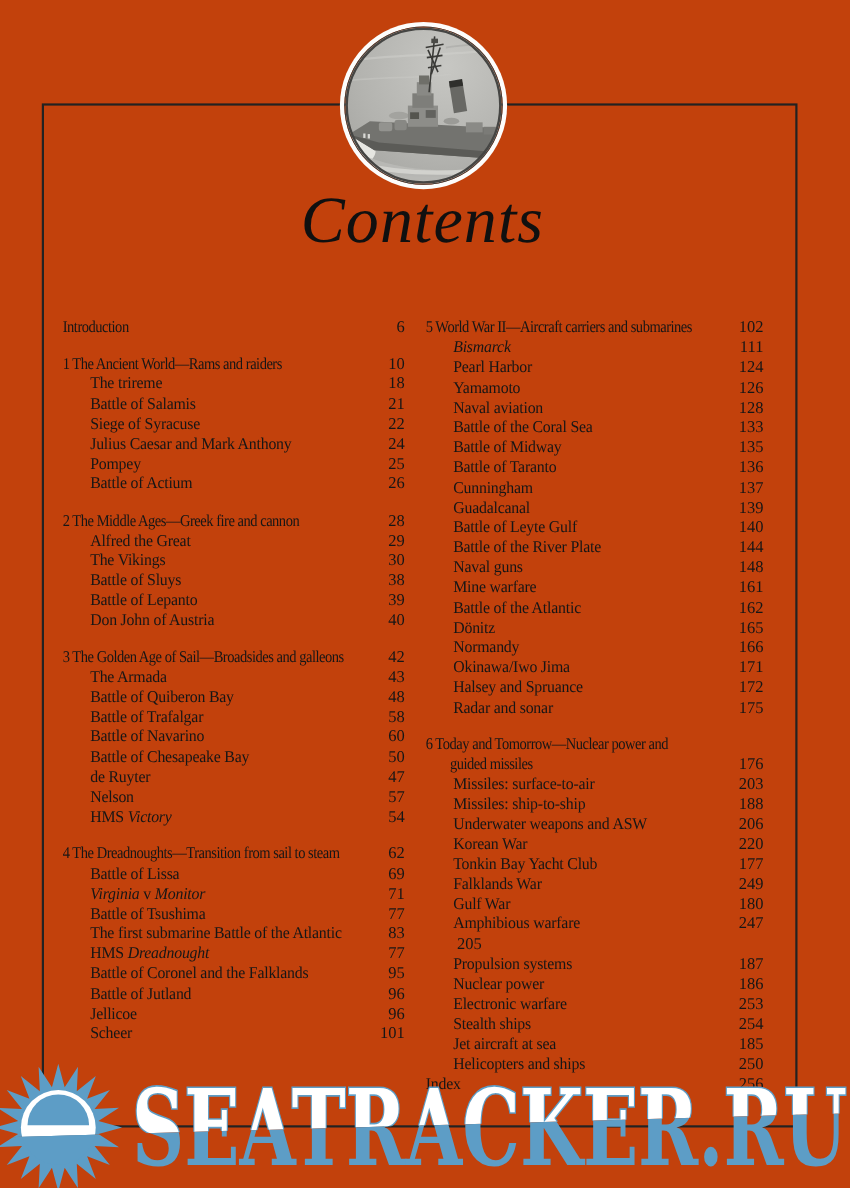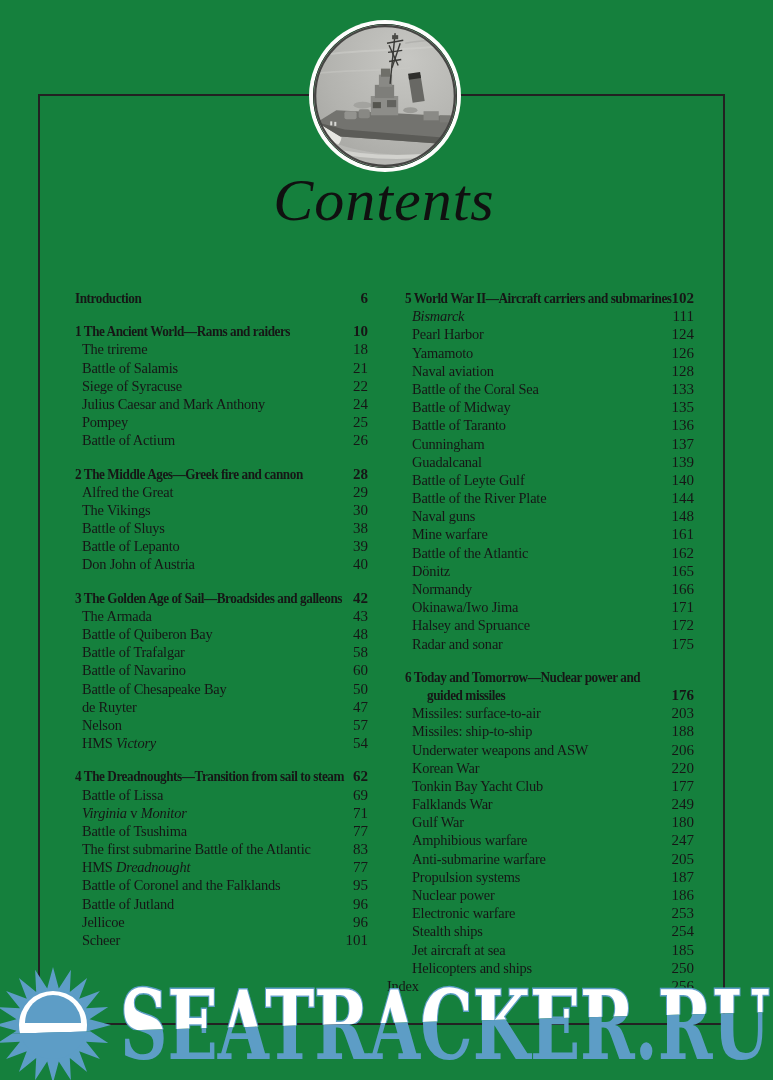--- a/index.html
+++ b/index.html
@@ -1,18 +1,18 @@
 <!DOCTYPE html>
 <html><head>
 <meta charset="utf-8">
 <style>
   html,body{margin:0;padding:0;background:#ffffff;}
   .stage{
     position:relative;width:773px;height:1080px;overflow:hidden;
-    background:#15803d;
+    background:#c2410c;
     font-family:"Liberation Serif", serif;
     color:#161616;
   }
   
   .frame{
     position:absolute;left:38px;top:94px;width:687px;height:931px;
     border:2px solid #222;box-sizing:border-box;z-index:1;
   }
   
   .photo-circle{
@@ -29,21 +29,21 @@
     letter-spacing:1px;color:#101010;
   }
   
   .col{position:absolute;top:289px;z-index:2;}
   .col-left{left:57px;width:311px;}
   .col-right{left:387px;width:307px;}
   .row{display:flex;align-items:baseline;height:18.2px;line-height:18.2px;font-size:15px;}
   .row .lblwrap{flex:1 1 0;min-width:0;white-space:nowrap;}
   .row .lbl{display:inline-block;transform-origin:left 60%;}
   .row .pg{flex:none;min-width:26px;text-align:right;}
-  .row.chapter,.row.chapter-cont{font-weight:bold;letter-spacing:-0.5px;margin-left:18px;}
+  .row.chapter,.row.chapter-cont{font-weight:normal;letter-spacing:-0.5px;}
   .row.chapter .lbl,.row.chapter-cont .lbl{transform:scaleX(.88);}
   .row.entry .lbl,.row.plain .lbl{transform:scaleX(.96);letter-spacing:-0.2px;}
   .row.entry{padding-left:25px;}
   .row.chapter-cont{padding-left:22px;}
   .row.chapter{margin-top:15px;}
   .col .row.chapter:first-child{margin-top:0;}
   .row .pg{letter-spacing:0;}
   .it{font-style:italic;}
   
   .watermark{position:absolute;left:0;top:965px;width:773px;height:115px;z-index:5;}
@@ -369,21 +369,20 @@
       </div>
       <div class="row entry">
         <span class="lblwrap"><span class="lbl"><span>Gulf War</span></span></span>
         <span class="pg">180</span>
       </div>
       <div class="row entry">
         <span class="lblwrap"><span class="lbl"><span>Amphibious warfare</span></span></span>
         <span class="pg">247</span>
       </div>
       <div class="row entry">
-        <span class="lblwrap"><span class="lbl"><span>Anti-submarine warfare</span></span></span>
         <span class="pg">205</span>
       </div>
       <div class="row entry">
         <span class="lblwrap"><span class="lbl"><span>Propulsion systems</span></span></span>
         <span class="pg">187</span>
       </div>
       <div class="row entry">
         <span class="lblwrap"><span class="lbl"><span>Nuclear power</span></span></span>
         <span class="pg">186</span>
       </div>

